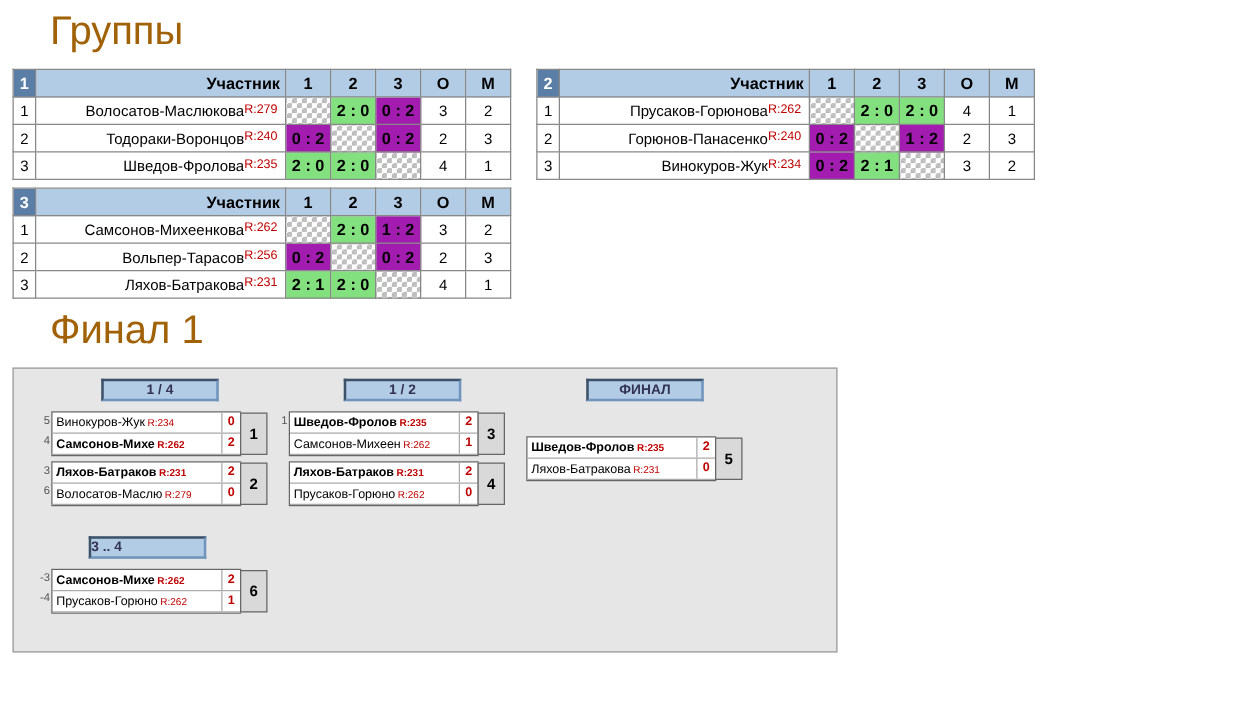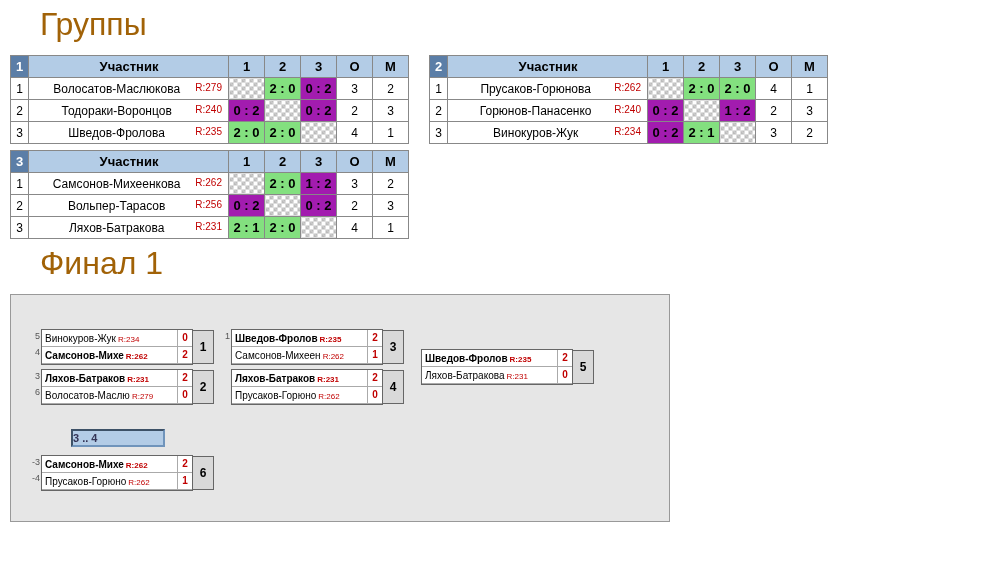--- a/index.html
+++ b/index.html
@@ -40,29 +40,29 @@
     background: #b3cce6;
     font-weight: bold;
     font-size: 13px;
   }
   table.group th.corner {
     background: #5b7ea7;
     color: #fff;
     width: 18px;
   }
   table.group th.participant-h {
-    text-align: center;
+    text-align: right;
     padding-left: 5px;
     width: 200px;
   }
   table.group td.idx {
     width: 18px;
   }
   table.group td.participant {
-    text-align: center;
+    text-align: right;
     padding-left: 9px;
     width: 200px;
     position: relative;
   }
   .rating {
     color: #c00000;
     font-size: 10px;
     float: right;
     padding-right: 2px;
   }
@@ -316,20 +316,25 @@
              <td class="om">1</td>
           </tr>
         </tbody>
       </table>
     </div>
   </div>
 
 <h1>Финал 1</h1>
 
 <div class="bracket-wrap">
+  <div class="round-labels">
+    <div class="round-label">1 / 4</div>
+    <div class="round-label">1 / 2</div>
+    <div class="round-label">ФИНАЛ</div>
+  </div>
   <div class="bracket-inner" id="bracket-inner">
       <div class="match" style="top: 0px; left: 0px;">
     <span class="seed top">5</span>
     <span class="seed bot">4</span>
     <div class="row ">
       <span class="name">Винокуров-Жук<span class="rating-sm">R:234</span></span>
       <span class="sc">0</span>
     </div>
     <div class="row winner">
       <span class="name">Самсонов-Михе<span class="rating-sm">R:262</span></span>

